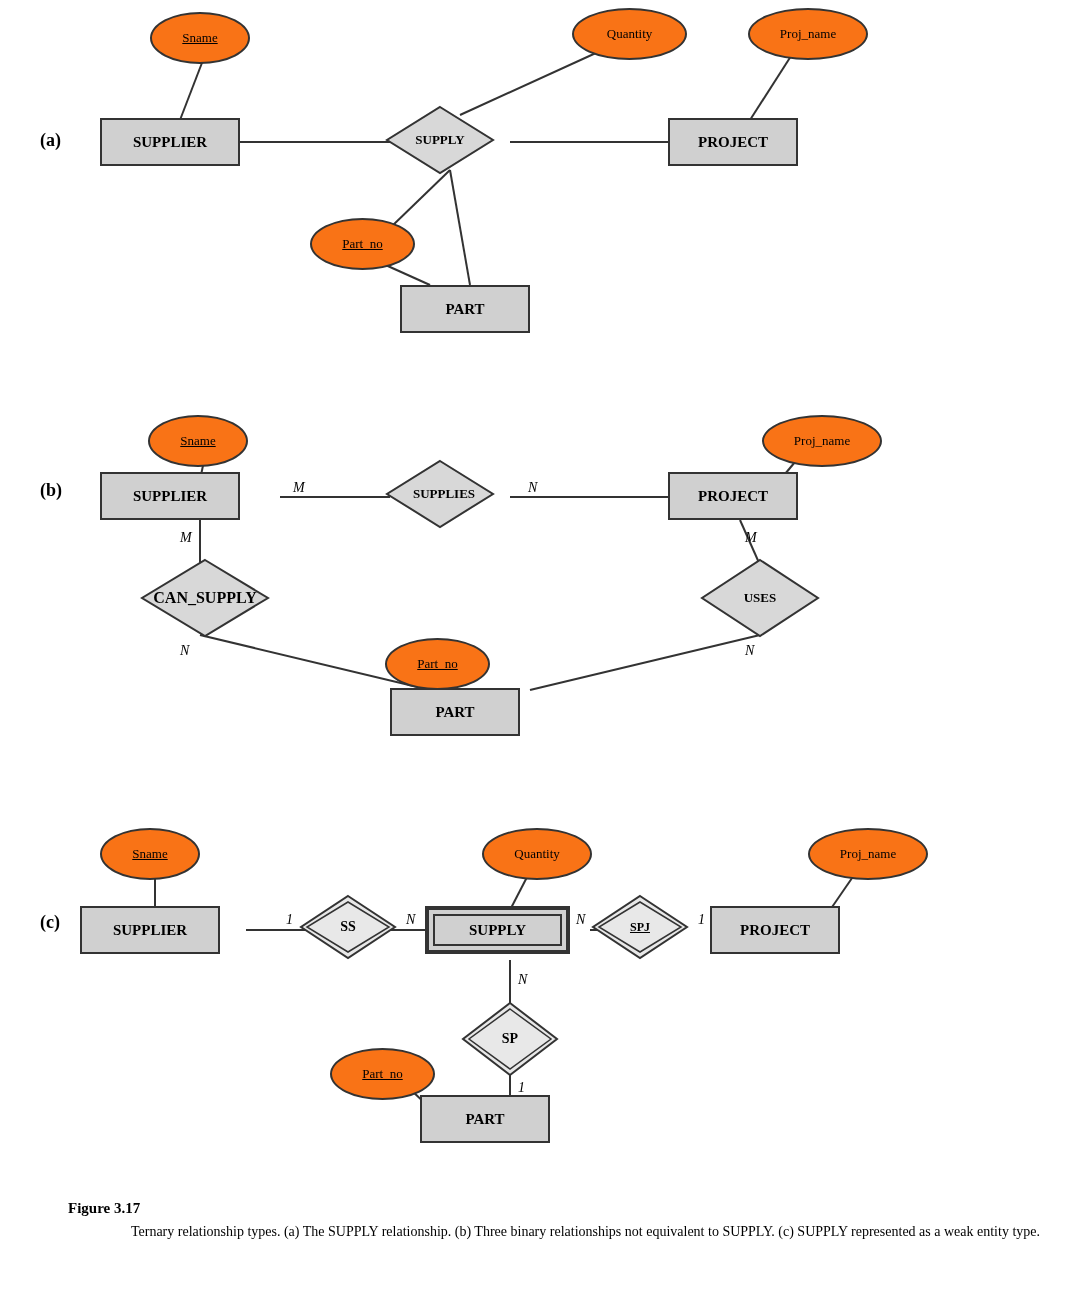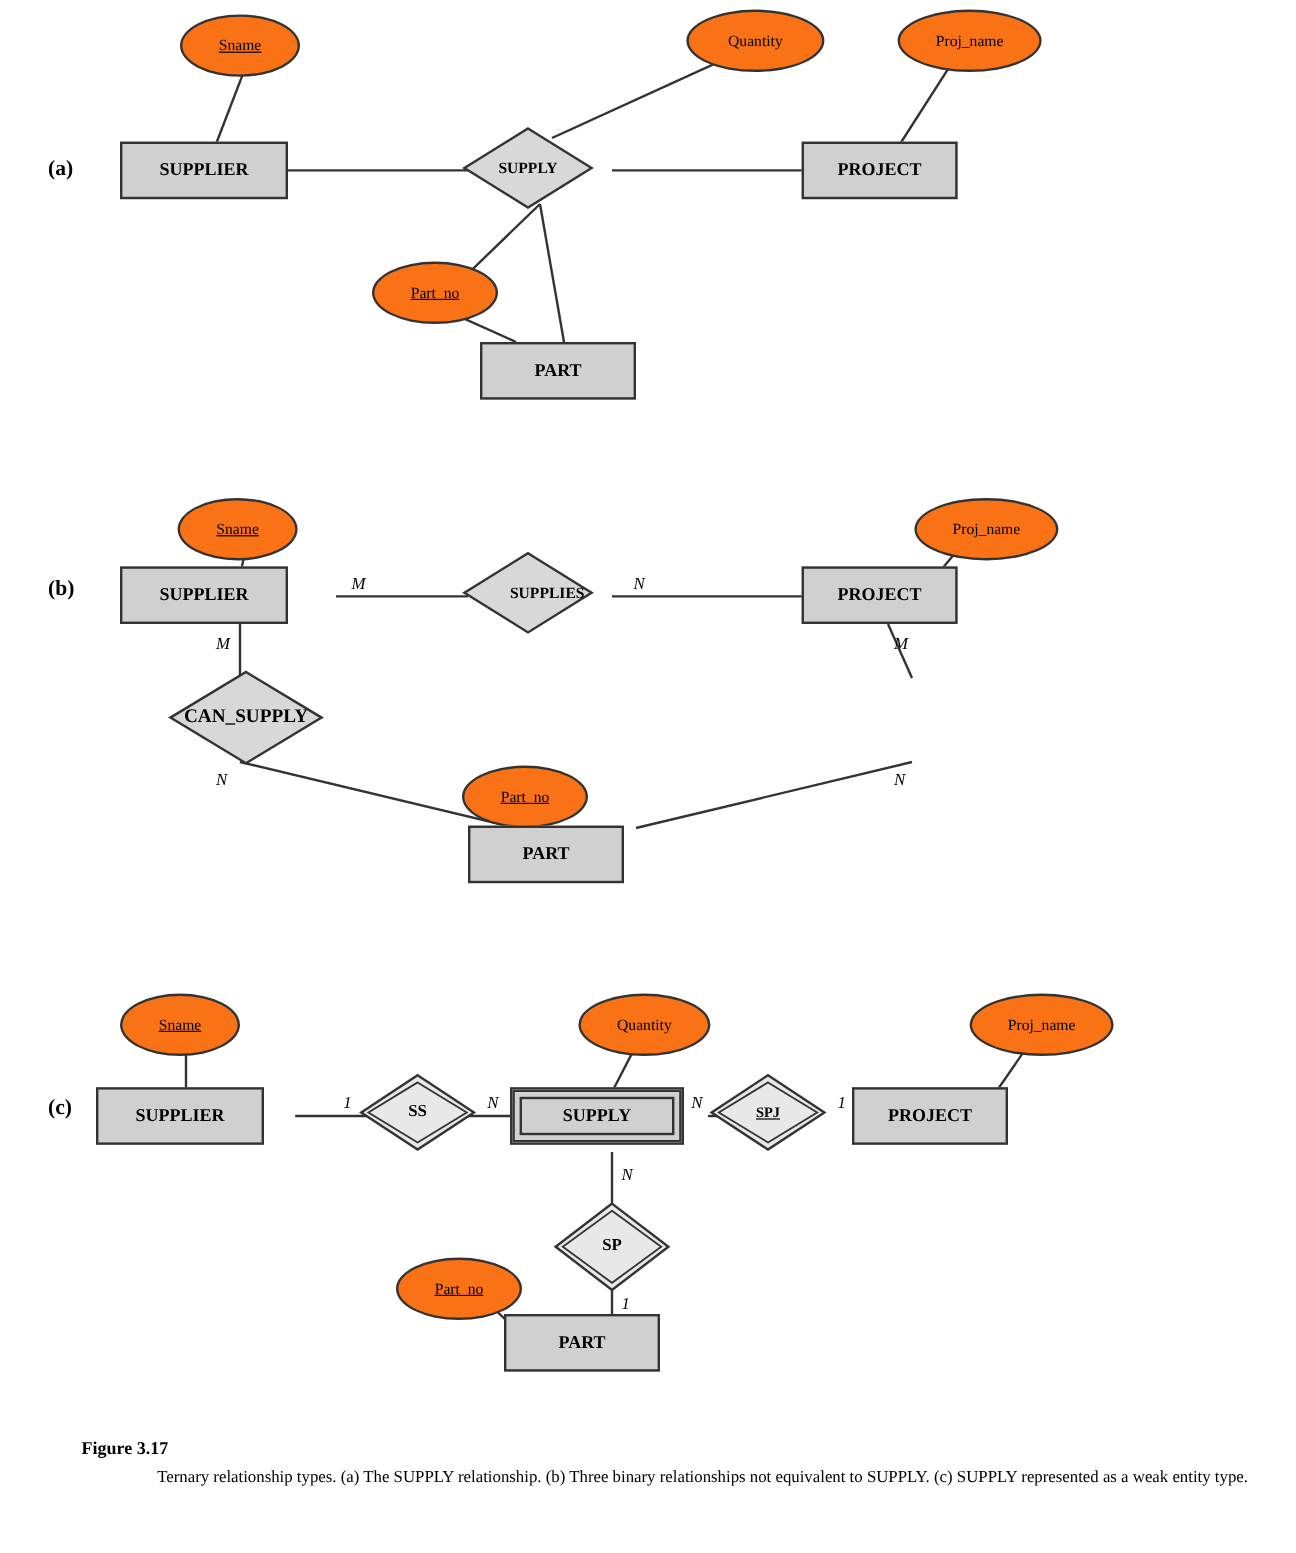--- a/index.html
+++ b/index.html
@@ -221,21 +221,21 @@
   </div>
 
   <div class="entity" style="left:100px; top:472px; width:140px; height:48px;">
     <span>SUPPLIER</span>
   </div>
 
   <div class="diamond" style="left:385px; top:459px;">
     <svg viewBox="0 0 110 70" xmlns="http://www.w3.org/2000/svg">
       <polygon points="55,2 108,35 55,68 2,35" fill="#d8d8d8" stroke="#333" stroke-width="2"></polygon>
     </svg>
-    <div class="diamond-label" style="top:0; left:16px; height:100%;justify-content:center;">
+    <div class="diamond-label" style="top:0; left:4px; height:100%;justify-content:center;">
       <span>SUPPLIES</span>
     </div>
   </div>
 
   <div class="entity" style="left:668px; top:472px; width:130px; height:48px;">
     <span>PROJECT</span>
   </div>
 
   <span class="cardinality" style="left:293px; top:480px;">M</span>
 
@@ -247,20 +247,28 @@
     <svg viewBox="0 0 130 80" xmlns="http://www.w3.org/2000/svg" style="width:130px;height:80px;">
       <polygon points="65,2 128,40 65,78 2,40" fill="#d8d8d8" stroke="#333" stroke-width="2"></polygon>
     </svg>
     <div class="diamond-label" style="top:0; left:0; height:100%; font-size:16px;">
       <span>CAN_SUPPLY</span>
     </div>
   </div>
 
   <span class="cardinality" style="left:180px; top:643px;">N</span>
 
+  <div class="diamond" style="left:700px; top:558px; width:120px; height:80px;">
+    <svg viewBox="0 0 120 80" xmlns="http://www.w3.org/2000/svg" style="width:120px;height:80px;">
+      <polygon points="60,2 118,40 60,78 2,40" fill="#d8d8d8" stroke="#333" stroke-width="2"></polygon>
+    </svg>
+    <div class="diamond-label" style="top:0; left:0; height:100%; font-size:13px;">
+      <span>USES</span>
+    </div>
+  </div>
 
   <span class="cardinality" style="left:745px; top:530px;">M</span>
 
   <span class="cardinality" style="left:745px; top:643px;">N</span>
 
   <div class="attribute key-attr" style="left:385px; top:638px; width:105px; height:52px;">
     <span>Part_no</span>
   </div>
 
   <div class="entity" style="left:390px; top:688px; width:130px; height:48px;">

